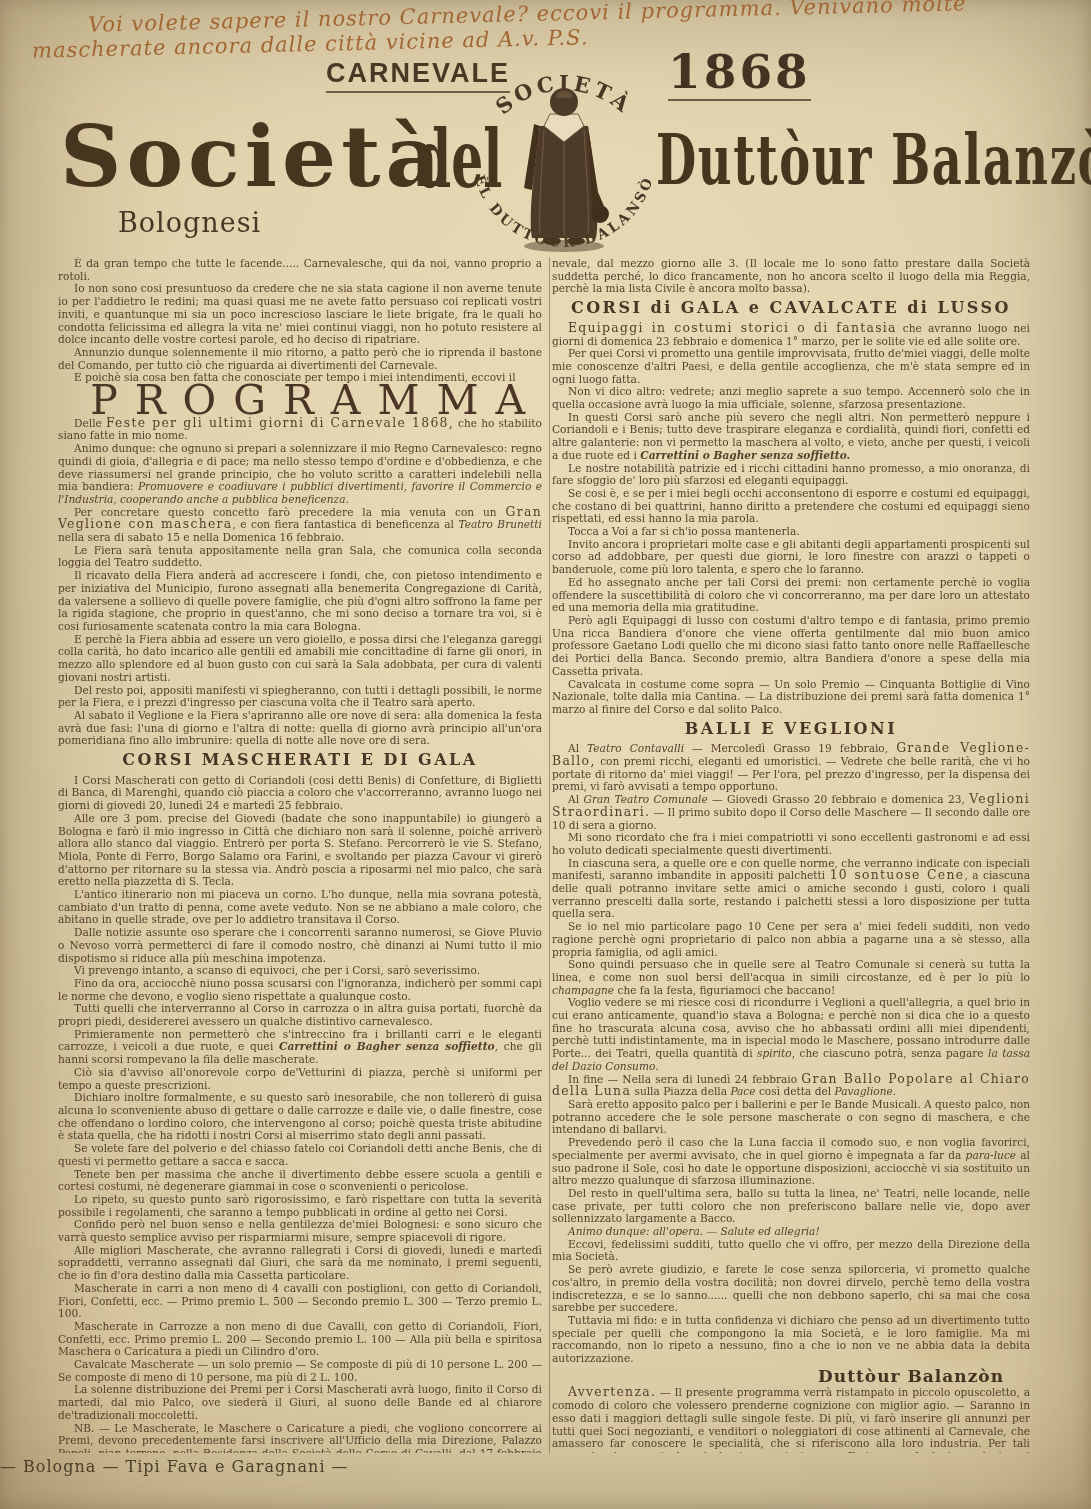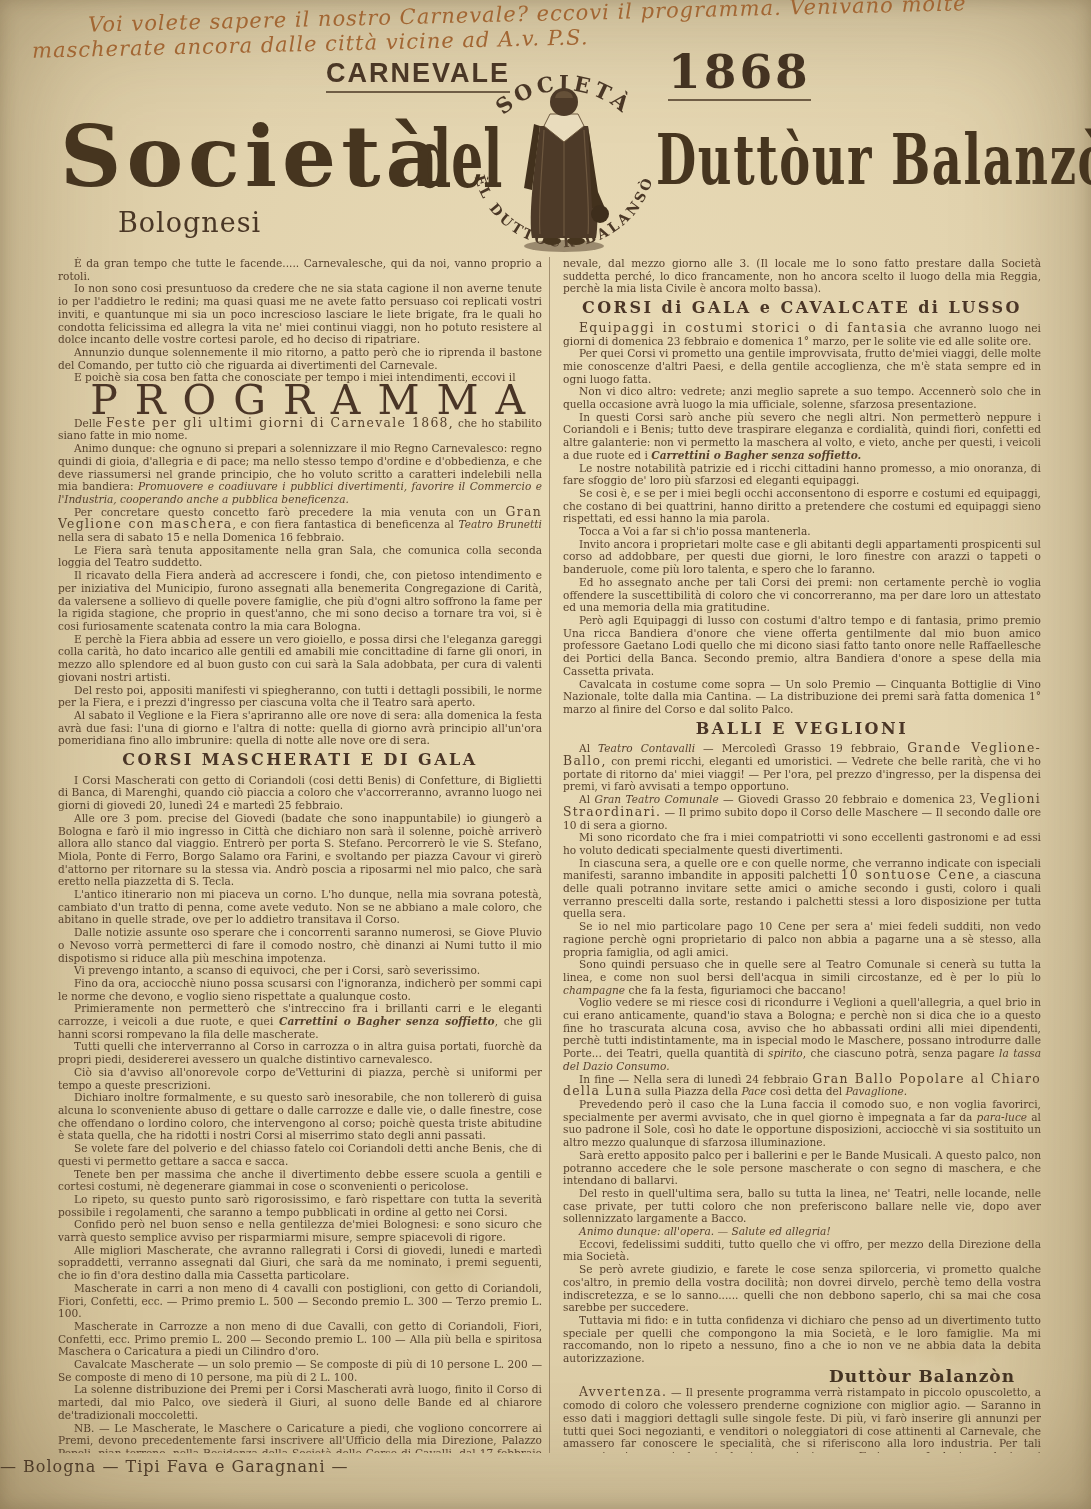--- a/index.html
+++ b/index.html
@@ -23,21 +23,21 @@
     border-bottom:2px solid rgba(83,64,44,.8);padding-bottom:0px;color:#443322;}
   .logo{position:absolute;left:452px;top:50px;width:224px;height:212px;}
   .t-societa{position:absolute;left:60px;top:106px;font-size:85px;font-weight:bold;letter-spacing:5px;color:#46351f;}
   .t-del{position:absolute;left:416px;top:112px;font-size:74px;font-weight:bold;transform:scaleX(.68) scaleY(1.08);transform-origin:left top;color:#46351f;}
   .t-rest{position:absolute;left:656px;top:120px;font-size:58px;font-weight:bold;letter-spacing:2px;transform:scaleX(.80) scaleY(1.18);transform-origin:left top;white-space:nowrap;color:#46351f;}
   .bolognesi{position:absolute;left:118px;top:207px;font-size:27px;letter-spacing:1px;color:#4a3726;}
 
   .col{position:absolute;top:257px;height:1196px;overflow:hidden;text-align:justify;
     font-size:10.6px;line-height:12.7px;color:#553f2b;}
   .col-left{left:58px;width:484px;}
-  .col-right{left:549px;width:478px;border-left:1px solid rgba(95,72,45,.5);padding-left:13px;}
+  .col-right{left:549px;width:478px;border-left:1px solid rgba(95,72,45,.5);padding-left:2px;}
   .para{margin:0;text-indent:16px;}
   .para.noind{text-indent:0;}
   .h1{font-size:41px;font-weight:normal;letter-spacing:17px;text-align:right;margin:10px 0 10px;color:#4a3526;text-indent:14px;}
   .h2{font-size:16px;font-weight:bold;letter-spacing:2.5px;text-align:center;margin:7px 0 7px;color:#4a3526;}
   .s-B{font-weight:normal;font-size:12.4px;letter-spacing:1.3px;}
   .s-i{font-style:italic;}
   .s-bi{font-weight:bold;font-style:italic;}
   .sig{text-align:right;font-weight:bold;font-size:17px;letter-spacing:1px;padding-right:26px;text-indent:0;margin:5px 0 4px;color:#443322;}
   .footer{position:absolute;left:0;right:0;top:1457px;text-align:left;font-size:16px;letter-spacing:1px;color:#4f3c29;}
 </style>
@@ -100,22 +100,22 @@
       <p class="para"><span>E perchè la Fiera abbia ad essere un vero gioiello, e possa dirsi che l'eleganza gareggi colla carità, ho dato incarico alle gentili ed amabili mie concittadine di farne gli onori, in mezzo allo splendore ed al buon gusto con cui sarà la Sala adobbata, per cura di valenti giovani nostri artisti.</span></p>
       <p class="para"><span>Del resto poi, appositi manifesti vi spiegheranno, con tutti i dettagli possibili, le norme per la Fiera, e i prezzi d'ingresso per ciascuna volta che il Teatro sarà aperto.</span></p>
       <p class="para"><span>Al sabato il Veglione e la Fiera s'apriranno alle ore nove di sera: alla domenica la festa avrà due fasi: l'una di giorno e l'altra di notte: quella di giorno avrà principio all'un'ora pomeridiana fino allo imbrunire: quella di notte alle nove ore di sera.</span></p>
       <div class="h2">CORSI MASCHERATI E DI GALA</div>
       <p class="para"><span>I Corsi Mascherati con getto di Coriandoli (cosi detti Benis) di Confetture, di Biglietti di Banca, di Marenghi, quando ciò piaccia a coloro che v'accorreranno, avranno luogo nei giorni di giovedi 20, lunedì 24 e martedì 25 febbraio.</span></p>
       <p class="para"><span>Alle ore 3 pom. precise del Giovedi (badate che sono inappuntabile) io giungerò a Bologna e farò il mio ingresso in Città che dichiaro non sarà il solenne, poichè arriverò allora allo stanco dal viaggio. Entrerò per porta S. Stefano. Percorrerò le vie S. Stefano, Miola, Ponte di Ferro, Borgo Salamo ora Farini, e svoltando per piazza Cavour vi girerò d'attorno per ritornare su la stessa via. Andrò poscia a riposarmi nel mio palco, che sarà eretto nella piazzetta di S. Tecla.</span></p>
       <p class="para"><span>L'antico itinerario non mi piaceva un corno. L'ho dunque, nella mia sovrana potestà, cambiato d'un tratto di penna, come avete veduto. Non se ne abbiano a male coloro, che abitano in quelle strade, ove per lo addietro transitava il Corso.</span></p>
       <p class="para"><span>Dalle notizie assunte oso sperare che i concorrenti saranno numerosi, se Giove Pluvio o Nevoso vorrà permetterci di fare il comodo nostro, chè dinanzi ai Numi tutto il mio dispotismo si riduce alla più meschina impotenza.</span></p>
       <p class="para"><span>Vi prevengo intanto, a scanso di equivoci, che per i Corsi, sarò severissimo.</span></p>
       <p class="para"><span>Fino da ora, acciocchè niuno possa scusarsi con l'ignoranza, indicherò per sommi capi le norme che devono, e voglio sieno rispettate a qualunque costo.</span></p>
+      <p class="para"><span>Tutti quelli che interverranno al Corso in carrozza o in altra guisa portati, fuorchè da propri piedi, desidererei avessero un qualche distintivo carnevalesco.</span></p>
       <p class="para"><span>Primieramente non permetterò che s'intreccino fra i brillanti carri e le eleganti carrozze, i veicoli a due ruote, e quei </span><span class="s-bi">Carrettini o Bagher senza soffietto</span><span>, che gli hanni scorsi rompevano la fila delle mascherate.</span></p>
-      <p class="para"><span>Tutti quelli che interverranno al Corso in carrozza o in altra guisa portati, fuorchè da propri piedi, desidererei avessero un qualche distintivo carnevalesco.</span></p>
       <p class="para"><span>Ciò sia d'avviso all'onorevole corpo de'Vetturini di piazza, perchè si uniformi per tempo a queste prescrizioni.</span></p>
       <p class="para"><span>Dichiaro inoltre formalmente, e su questo sarò inesorabile, che non tollererò di guisa alcuna lo sconveniente abuso di gettare o dalle carrozze e dalle vie, o dalle finestre, cose che offendano o lordino coloro, che intervengono al corso; poichè questa triste abitudine è stata quella, che ha ridotti i nostri Corsi al miserrimo stato degli anni passati.</span></p>
       <p class="para"><span>Se volete fare del polverio e del chiasso fatelo coi Coriandoli detti anche Benis, che di questi vi permetto gettare a sacca e sacca.</span></p>
       <p class="para"><span>Tenete ben per massima che anche il divertimento debbe essere scuola a gentili e cortesi costumi, nè degenerare giammai in cose o sconvenienti o pericolose.</span></p>
       <p class="para"><span>Lo ripeto, su questo punto sarò rigorosissimo, e farò rispettare con tutta la severità possibile i regolamenti, che saranno a tempo pubblicati in ordine al getto nei Corsi.</span></p>
       <p class="para"><span>Confido però nel buon senso e nella gentilezza de'miei Bolognesi: e sono sicuro che varrà questo semplice avviso per risparmiarmi misure, sempre spiacevoli di rigore.</span></p>
       <p class="para"><span>Alle migliori Mascherate, che avranno rallegrati i Corsi di giovedi, lunedi e martedì sopraddetti, verranno assegnati dal Giuri, che sarà da me nominato, i premi seguenti, che io fin d'ora destino dalla mia Cassetta particolare.</span></p>
       <p class="para"><span>Mascherate in carri a non meno di 4 cavalli con postiglioni, con getto di Coriandoli, Fiori, Confetti, ecc. — Primo premio L. 500 — Secondo premio L. 300 — Terzo premio L. 100.</span></p>
       <p class="para"><span>Mascherate in Carrozze a non meno di due Cavalli, con getto di Coriandoli, Fiori, Confetti, ecc. Primo premio L. 200 — Secondo premio L. 100 — Alla più bella e spiritosa Maschera o Caricatura a piedi un Cilindro d'oro.</span></p>
       <p class="para"><span>Cavalcate Mascherate — un solo premio — Se composte di più di 10 persone L. 200 — Se composte di meno di 10 persone, ma più di 2 L. 100.</span></p>
@@ -138,22 +138,22 @@
       <p class="para"><span>Cavalcata in costume come sopra — Un solo Premio — Cinquanta Bottiglie di Vino Nazionale, tolte dalla mia Cantina. — La distribuzione dei premi sarà fatta domenica 1° marzo al finire del Corso e dal solito Palco.</span></p>
       <div class="h2">BALLI E VEGLIONI</div>
       <p class="para"><span>Al </span><span class="s-i">Teatro Contavalli</span><span> — Mercoledì Grasso 19 febbraio, </span><span class="s-B">Grande Veglione-Ballo,</span><span> con premi ricchi, eleganti ed umoristici. — Vedrete che belle rarità, che vi ho portate di ritorno da' miei viaggi! — Per l'ora, pel prezzo d'ingresso, per la dispensa dei premi, vi farò avvisati a tempo opportuno.</span></p>
       <p class="para"><span>Al </span><span class="s-i">Gran Teatro Comunale</span><span> — Giovedi Grasso 20 febbraio e domenica 23, </span><span class="s-B">Veglioni Straordinari.</span><span> — Il primo subito dopo il Corso delle Maschere — Il secondo dalle ore 10 di sera a giorno.</span></p>
       <p class="para"><span>Mi sono ricordato che fra i miei compatriotti vi sono eccellenti gastronomi e ad essi ho voluto dedicati specialmente questi divertimenti.</span></p>
       <p class="para"><span>In ciascuna sera, a quelle ore e con quelle norme, che verranno indicate con ispeciali manifesti, saranno imbandite in appositi palchetti </span><span class="s-B">10 sontuose Cene</span><span>, a ciascuna delle quali potranno invitare sette amici o amiche secondo i gusti, coloro i quali verranno prescelti dalla sorte, restando i palchetti stessi a loro disposizione per tutta quella sera.</span></p>
       <p class="para"><span>Se io nel mio particolare pago 10 Cene per sera a' miei fedeli sudditi, non vedo ragione perchè ogni proprietario di palco non abbia a pagarne una a sè stesso, alla propria famiglia, od agli amici.</span></p>
       <p class="para"><span>Sono quindi persuaso che in quelle sere al Teatro Comunale si cenerà su tutta la linea, e come non suol bersi dell'acqua in simili circostanze, ed è per lo più lo </span><span class="s-i">champagne</span><span> che fa la festa, figuriamoci che baccano!</span></p>
       <p class="para"><span>Voglio vedere se mi riesce cosi di ricondurre i Veglioni a quell'allegria, a quel brio in cui erano anticamente, quand'io stava a Bologna; e perchè non si dica che io a questo fine ho trascurata alcuna cosa, avviso che ho abbassati ordini alli miei dipendenti, perchè tutti indistintamente, ma in ispecial modo le Maschere, possano introdurre dalle Porte... dei Teatri, quella quantità di </span><span class="s-i">spirito</span><span>, che ciascuno potrà, senza pagare </span><span class="s-i">la tassa del Dazio Consumo.</span></p>
       <p class="para"><span>In fine — Nella sera di lunedì 24 febbraio </span><span class="s-B">Gran Ballo Popolare al Chiaro della Luna</span><span> sulla Piazza della </span><span class="s-i">Pace</span><span> così detta del </span><span class="s-i">Pavaglione.</span></p>
+      <p class="para"><span>Sarà eretto apposito palco per i ballerini e per le Bande Musicali. A questo palco, non potranno accedere che le sole persone mascherate o con segno di maschera, e che intendano di ballarvi.</span></p>
       <p class="para"><span>Prevedendo però il caso che la Luna faccia il comodo suo, e non voglia favorirci, specialmente per avermi avvisato, che in quel giorno è impegnata a far da </span><span class="s-i">para-luce</span><span> al suo padrone il Sole, così ho date le opportune disposizioni, acciocchè vi sia sostituito un altro mezzo qualunque di sfarzosa illuminazione.</span></p>
-      <p class="para"><span>Sarà eretto apposito palco per i ballerini e per le Bande Musicali. A questo palco, non potranno accedere che le sole persone mascherate o con segno di maschera, e che intendano di ballarvi.</span></p>
       <p class="para"><span>Del resto in quell'ultima sera, ballo su tutta la linea, ne' Teatri, nelle locande, nelle case private, per tutti coloro che non preferiscono ballare nelle vie, dopo aver sollennizzato largamente a Bacco.</span></p>
       <p class="para"><span class="s-i">Animo dunque: all'opera. — Salute ed allegria!</span></p>
       <p class="para"><span>Eccovi, fedelissimi sudditi, tutto quello che vi offro, per mezzo della Direzione della mia Società.</span></p>
       <p class="para"><span>Se però avrete giudizio, e farete le cose senza spilorceria, vi prometto qualche cos'altro, in premio della vostra docilità; non dovrei dirvelo, perchè temo della vostra indiscretezza, e se lo sanno...... quelli che non debbono saperlo, chi sa mai che cosa sarebbe per succedere.</span></p>
       <p class="para"><span>Tuttavia mi fido: e in tutta confidenza vi dichiaro che penso ad un divertimento tutto speciale per quelli che compongono la mia Società, e le loro famiglie. Ma mi raccomando, non lo ripeto a nessuno, fino a che io non ve ne abbia data la debita autorizzazione.</span></p>
       <p class="para sig"><span>Duttòur Balanzòn</span></p>
       <p class="para"><span class="s-B">Avvertenza.</span><span> — Il presente programma verrà ristampato in piccolo opuscoletto, a comodo di coloro che volessero prenderne cognizione con miglior agio. — Saranno in esso dati i maggiori dettagli sulle singole feste. Di più, vi farò inserire gli annunzi per tutti quei Soci negozianti, e venditori o noleggiatori di cose attinenti al Carnevale, che amassero far conoscere le specialità, che si riferiscono alla loro industria. Per tali annunzi potranno rivolgersi al mio segretario capo Farina avv. Lodovico, ed ai suoi aiutanti Gotti dott. Vincenzo e Longhi dott. Alfonso. — Faccio pero osservare che per essere RE alla moda, porrò anch'io una lieve tassa per le inserzioni, se non altro a coprire le spese della ristampa. — I segretari suddetti avranno i miei ordini su questi particolari.</span></p>
     </div>
 
   <div class="footer">— Bologna — Tipi Fava e Garagnani —</div>

